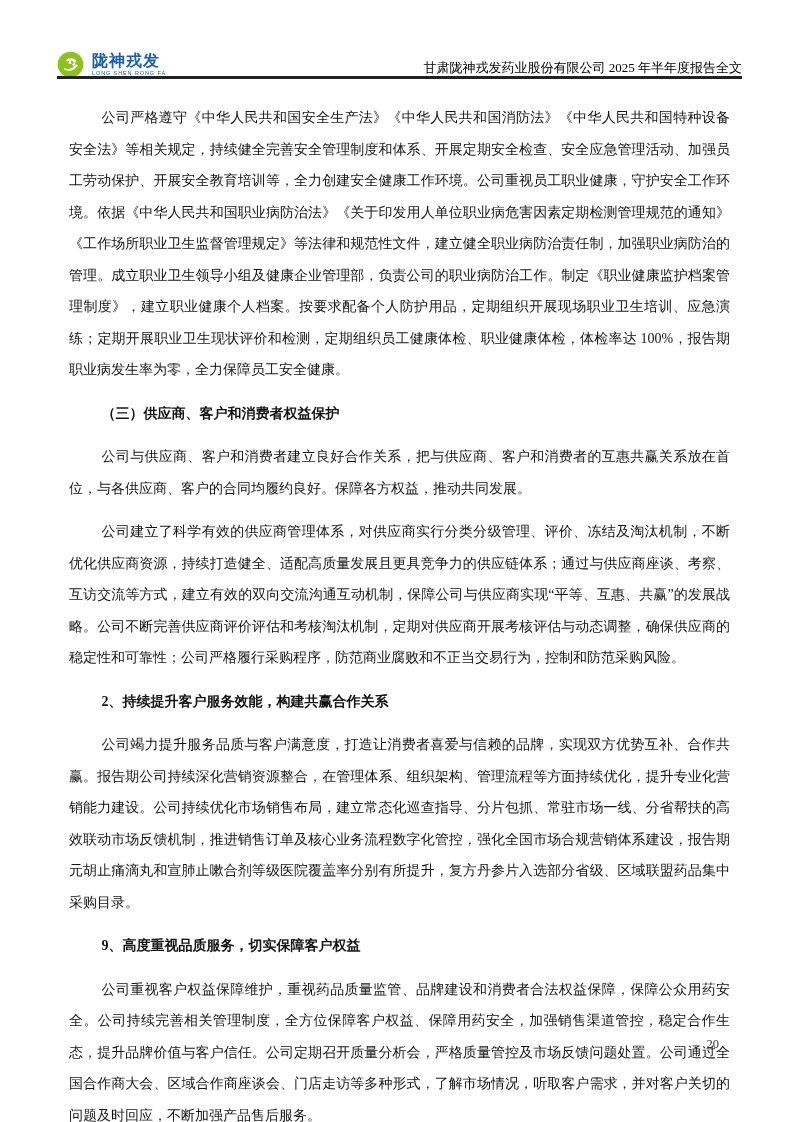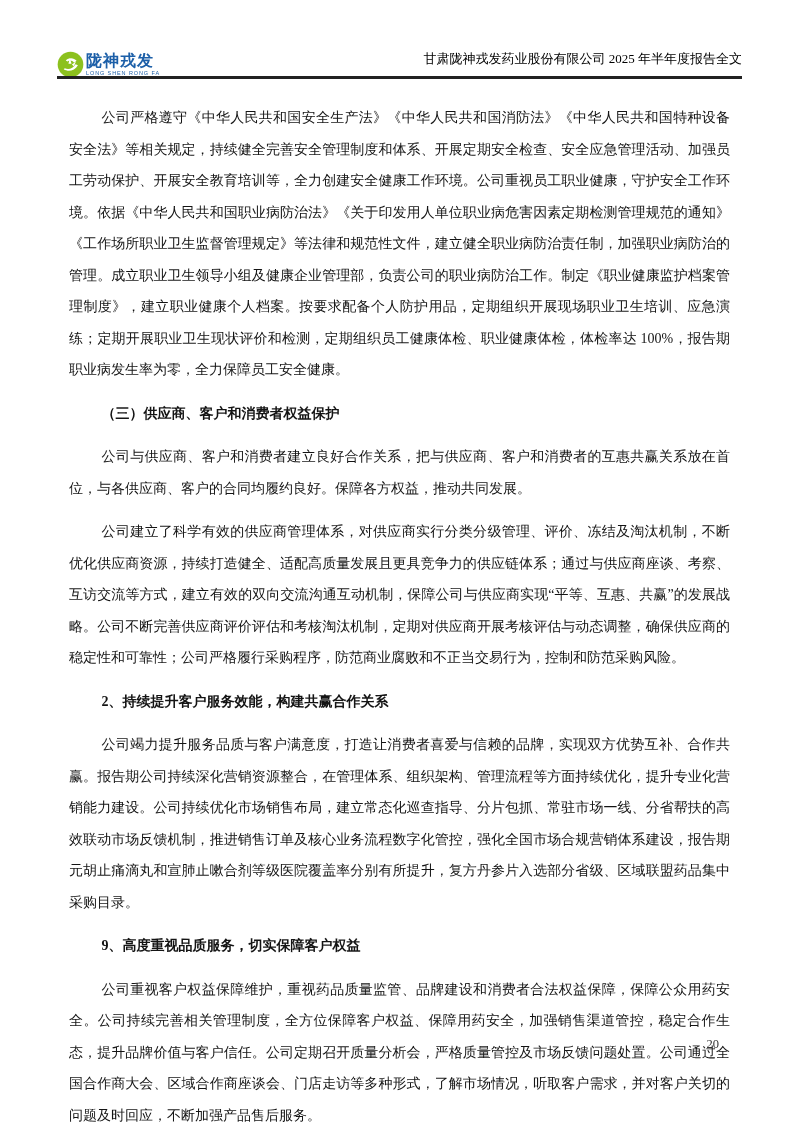--- a/index.html
+++ b/index.html
@@ -10,32 +10,32 @@
     background:#ffffff;
     font-family:"Liberation Serif","DejaVu Serif",serif;
     color:#141414;
     overflow:hidden;
   }
   
   .header{
     position:absolute;left:57px;right:51px;top:42px;height:36px;
     display:flex;justify-content:space-between;align-items:flex-end;
   }
-  .logo{display:flex;align-items:center;gap:2px;margin-top:24px;}
+  .logo{display:flex;align-items:center;gap:8px;margin-top:24px;}
   .logo-icon{width:27px;height:27px;display:block;}
   .logo-text{display:flex;flex-direction:column;line-height:1;}
   .logo-cn{
     font-family:"Liberation Sans","DejaVu Sans",sans-serif;
     font-weight:bold;font-size:16px;color:#1c5fa8;letter-spacing:1px;
   }
   .logo-en{
     font-family:"Liberation Sans","DejaVu Sans",sans-serif;
     font-size:5.5px;color:#1c5fa8;letter-spacing:0.9px;margin-top:2px;
   }
-  .header-title{font-size:13px;color:#000;padding-bottom:10px;white-space:nowrap;}
+  .header-title{font-size:13px;color:#000;padding-bottom:1px;white-space:nowrap;}
   .header-rule{
     position:absolute;left:57px;right:51px;top:76px;height:3px;background:#222222;
   }
   
   .content{
     position:absolute;left:57px;top:90px;width:685px;
     font-size:14px;line-height:31.5px;
     text-align:justify;text-justify:inter-character;
   }
   .content p{margin:12px;text-indent:2.33em;}

